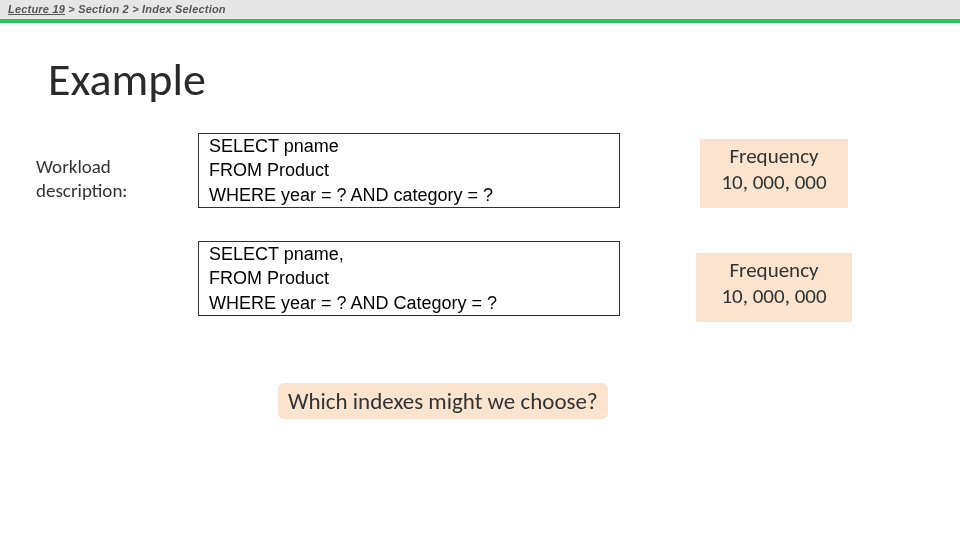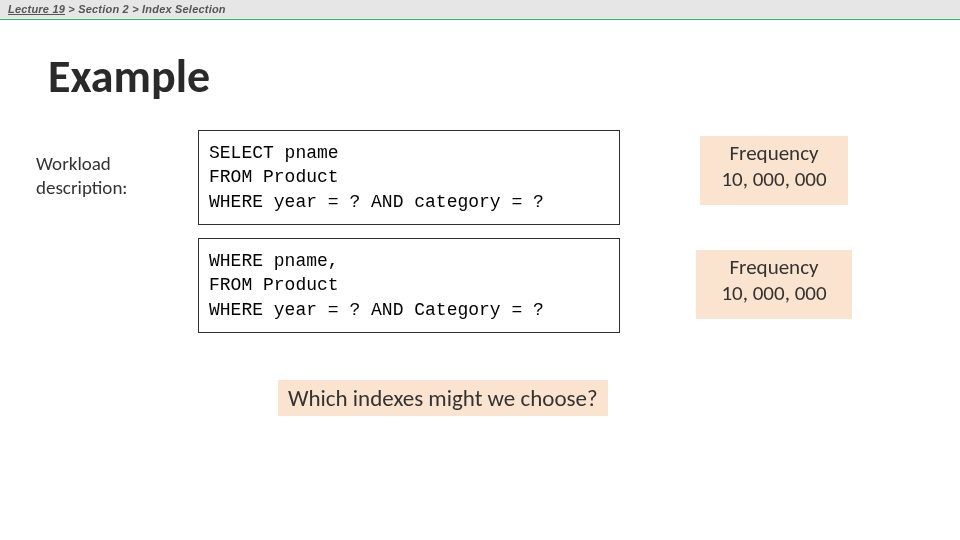--- a/index.html
+++ b/index.html
@@ -6,35 +6,35 @@
     margin: 0;
     padding: 0;
     width: 960px;
     height: 540px;
     font-family: Calibri, "Segoe UI", sans-serif;
     background: #fff;
     overflow: hidden;
   }
   .breadcrumb-bar {
     background: #e6e6e6;
-    border-bottom: 1px solid #22c55e;
+    border-bottom: 4px solid #22c55e;
     padding: 3px 8px 4px 8px;
     font-family: "Arial Black", Arial, sans-serif;
     font-weight: 900;
     font-style: italic;
     font-size: 11px;
     color: #555;
     letter-spacing: 0.2px;
   }
   .breadcrumb-bar .first {
     text-decoration: underline;
   }
   .title {
     font-family: "Calibri Light", Calibri, sans-serif;
-    font-weight: 700;
+    font-weight: 400;
     font-size: 46px;
     color: #2a2a2a;
     margin: 28px 0 0 48px;
   }
   .content {
     position: relative;
     margin-top: 26px;
   }
   .left-label {
     position: absolute;
@@ -43,25 +43,25 @@
     width: 140px;
     font-family: "Calibri Light", Calibri, sans-serif;
     font-size: 19px;
     color: #333;
     line-height: 1.25;
     margin-top: 16px;
   }
   .query-box {
     position: absolute;
     border: 1px solid #2f2f2f;
-    font-family: Liberation Mono, monospace;
+    font-family: Liberation Sans, sans-serif;
     font-size: 18px;
     color: #000;
     line-height: 1.35;
-    padding: 10px 10px;
+    padding: 0 10px;
   }
   .q1 {
     left: 198px;
     top: 0;
     width: 400px;
   }
   .q2 {
     left: 198px;
     top: 108px;
     width: 400px;
@@ -88,20 +88,21 @@
   }
   .question {
     position: absolute;
     left: 278px;
     top: 250px;
     background: #fbe4cf;
     font-family: "Calibri Light", Calibri, sans-serif;
     font-size: 23px;
     color: #333;
     padding: 4px 10px;
+    border-radius: 6px;
   }
 </style>
 </head>
 <body>
 
 <div class="breadcrumb-bar">
   <span class="first">Lecture 19</span><span> &gt; </span><span>Section 2</span><span> &gt; </span><span>Index Selection</span>
 </div>
 
 <div class="title">Example</div>
@@ -115,21 +116,21 @@
     <div>FROM Product</div>
     <div>WHERE year = ? AND category = ?</div>
   </div>
 
   <div class="freq-badge f1">
     <div>Frequency</div>
     <div>10, 000, 000</div>
   </div>
 
   <div class="query-box q2">
-    <div>WHERE pname,</div>
+    <div>SELECT pname,</div>
     <div>FROM Product</div>
     <div>WHERE year = ? AND Category = ?</div>
   </div>
 
   <div class="freq-badge f2">
     <div>Frequency</div>
     <div>10, 000, 000</div>
   </div>
 
   <div class="question">Which indexes might we choose?</div>

